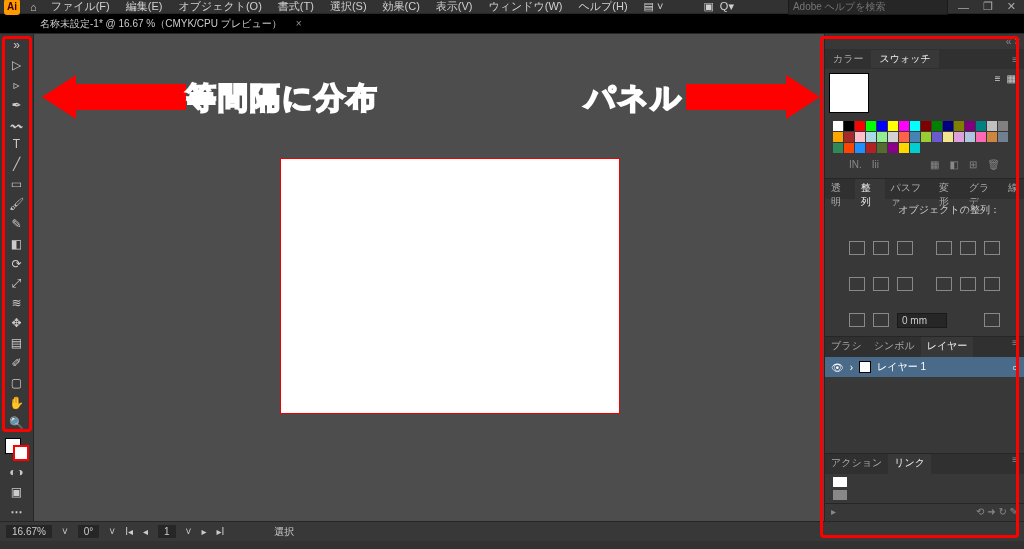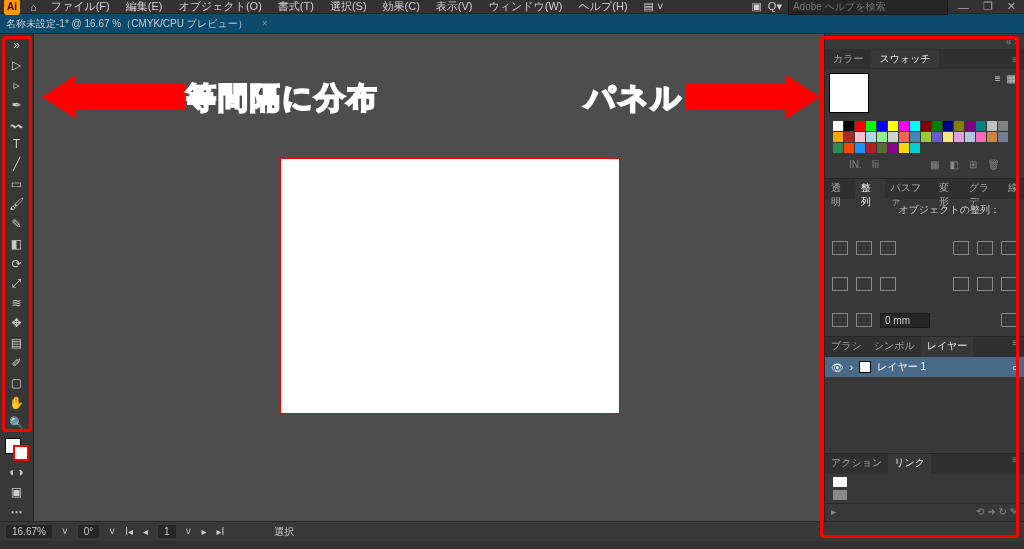--- a/index.html
+++ b/index.html
@@ -31,29 +31,30 @@
     color: #330000; font-weight: bold; font-size: 10px;
   }
   .menubar .home-icon { margin: 0 6px; color: #c0c0c0; }
   .menubar .menu-item { padding: 0 8px; color: #d0d0d0; cursor: default; }
   .menubar .right {
     margin-left: auto; display: flex; align-items: center; gap: 6px;
   }
   .menubar .search-box {
     background: #262626; border: 1px solid #1a1a1a;
     width: 160px; height: 16px; font-size: 10px;
-    padding: 0 4px; color: #999;
+    padding: 0 4px; color: #999; margin-left: 48px;
   }
   .menubar .win-ctrl { color:#aaa; font-size:11px; padding:0 4px; }
   
   .docbar {
     height: 20px;
-    background: #0c4a6e;
+    background: #000000;
     display: flex;
     align-items: center;
+    padding-left: 34px;
     font-size: 10px;
     color: #ccc;
     border-bottom: 1px solid #262626;
   }
   .docbar .doc-tab { padding: 0 6px; }
   .docbar .close-x { margin-left: 8px; color:#999; }
   
   .main {
     display: flex;
     height: calc(549px - 22px - 20px - 20px);
@@ -121,21 +122,21 @@
     display:flex; flex-wrap:wrap; gap:1px; margin:4px 8px;
   }
   .swatch { width:10px; height:10px; }
   .swatch-ctrl-row { display:flex; gap:10px; padding:2px 24px; color:#888; font-size:10px;}
 
   .mini-tabs { display:flex; height:20px; background:#303030; font-size:10px;}
   .mini-tab { padding:2px 6px; color:#aaa; }
   .mini-tab.active { background:#383838; color:#eee; }
 
   .label-row { padding:4px 24px; color:#ccc; font-size:10px; display:flex; justify-content:flex-end;}
-  .icon-row { display:flex; gap:8px; padding:2px 7px;margin-top:18px; }
+  .icon-row { display:flex; gap:8px; padding:2px 24px;margin-top:18px; }
   .align-icon {
     width:16px; height:14px; border:1px solid #888;
     display:inline-block; position:relative;
   }
   .inputish {
     background:#262626; border:1px solid #1a1a1a; padding:1px 4px;
     color:#ccc; font-size:10px; width:50px;
   }
   .layer-row {
     background:#4a6a8a; padding:3px 6px; display:flex; align-items:center; gap:6px;

